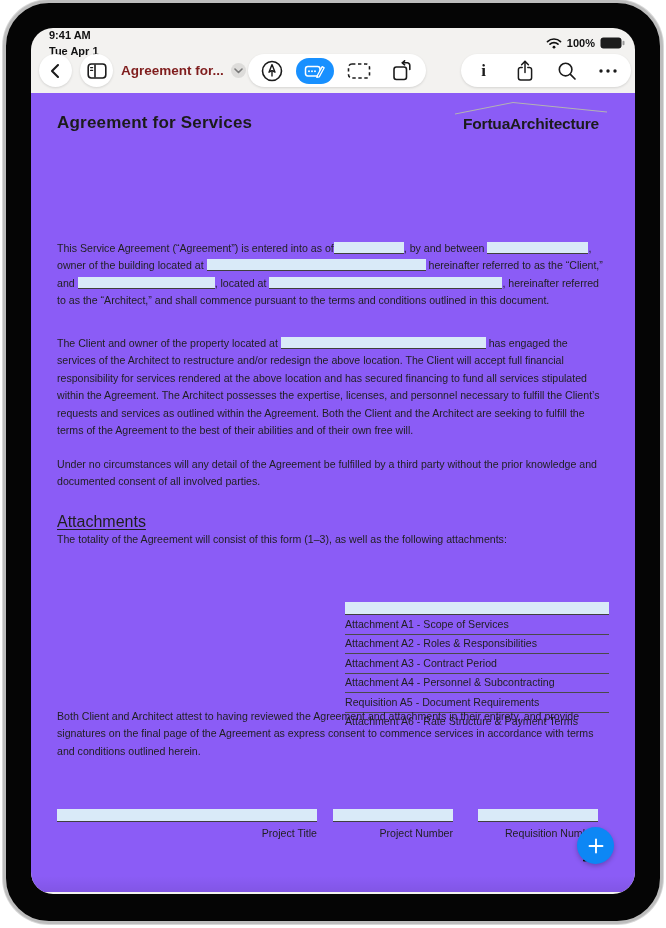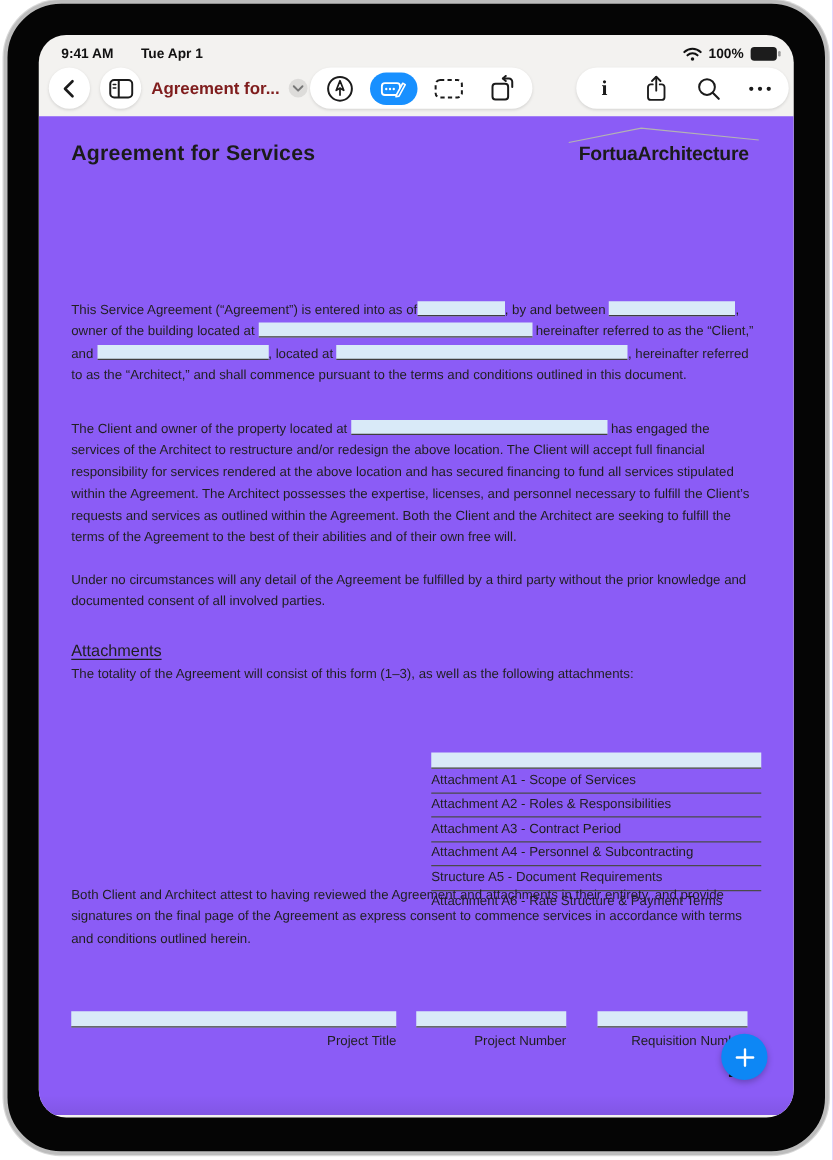--- a/index.html
+++ b/index.html
@@ -10,21 +10,21 @@
   .device { position:absolute; left:3px; top:0px; width:660px; height:924px;
             background:#050505; border-radius:46px; border:3px solid #bdbdbd;
             box-shadow:0 0 0 1px #d9d9d9; }
   .screen { position:absolute; left:25px; top:25px; right:25px; bottom:27px;
             background:#f3f2f0; border-radius:22px; overflow:hidden; }
 
   
   .statusbar { position:absolute; left:0; top:0; width:100%; height:25px;
                display:flex; align-items:center; justify-content:space-between;
                padding:4px 10px 0 18px; font-size:11px; font-weight:700; color:#111; }
-  .status-left { display:flex; gap:22px; }
+  .status-left { display:flex; gap:4px;flex-direction:column; }
   .status-right { display:flex; gap:5px; }
 
   
   .toolbar { position:absolute; left:0; top:25px; width:100%; height:40px; }
   .circle-btn { position:absolute; top:1px; width:33px; height:33px; border-radius:50%;
                 background:#fff; box-shadow:0 1px 2.5px rgba(0,0,0,.13);
                 display:flex; align-items:center; justify-content:center; }
   .pill { position:absolute; top:1px; height:33px; border-radius:17px; background:#fff;
           box-shadow:0 1px 2.5px rgba(0,0,0,.13);
           display:flex; align-items:center; justify-content:space-evenly; }
@@ -45,21 +45,21 @@
                  background:linear-gradient(rgba(0,0,0,0), rgba(0,0,0,0.07)); }
   .abs { position:absolute; left:26px; width:552px; }
 
   .doc-head { top:8px; display:flex; justify-content:space-between; align-items:flex-end; }
   .doc-title-big { font-size:17px; font-weight:700; letter-spacing:.2px; color:#1b1b1b; }
   .logo-block { text-align:center; width:156px; }
   .logo-text { font-size:15.5px; font-weight:600; letter-spacing:-.2px; color:#1b1b1b; }
 
   .para { font-size:10.6px; line-height:17.4px; text-align:left; color:#1f1f1f; }
   .p1 { top:147px; } .p2 { top:242px; } .p3 { top:363px; }
-  .att-head { top:420px; font-size:13px; text-decoration:underline;
+  .att-head { top:420px; font-size:16px; text-decoration:underline;
               text-underline-offset:2px; }
   .att-intro { top:438px; }
   .p4 { top:615px; }
 
   .blank { display:inline-block; height:12px; background:#d9eaf8;
            border-bottom:1px solid #3f3f3f; vertical-align:-2px; }
 
   .att-table { position:absolute; left:314px; top:461px; width:264px;margin-top:48px; }
   .att-blank { height:13px; background:#d9eaf8; border-bottom:1px solid #3f3f3f; }
   .att-row { height:19.6px; padding-top:2.5px; font-size:10.6px;
@@ -203,21 +203,21 @@
       <div class="abs att-head">Attachments</div>
       <div class="abs para att-intro">The totality of the Agreement will consist of this form (1–3), as well as the following attachments:</div>
 
       <div class="att-table">
         <div class="att-blank"></div>
         <div>
             <div class="att-row">Attachment A1 - Scope of Services</div>
             <div class="att-row">Attachment A2 - Roles &amp; Responsibilities</div>
             <div class="att-row">Attachment A3 - Contract Period</div>
             <div class="att-row">Attachment A4 - Personnel &amp; Subcontracting</div>
-            <div class="att-row">Structure A5 - Document Requirements</div>
+            <div class="att-row">Requisition A5 - Document Requirements</div>
             <div class="att-row">Attachment A6 - Rate Structure &amp; Payment Terms</div>
           </div>
       </div>
 
       <div class="abs para p4">Both Client and Architect attest to having reviewed the Agreement and attachments in their entirety, and provide signatures on the final page of the Agreement as express consent to commence services in accordance with terms and conditions outlined herein.</div>
 
       <div class="abs fields-row">
         <div class="field-col fc1">
           <div class="field-blank"></div>
           <div class="field-label">Project Title</div>

